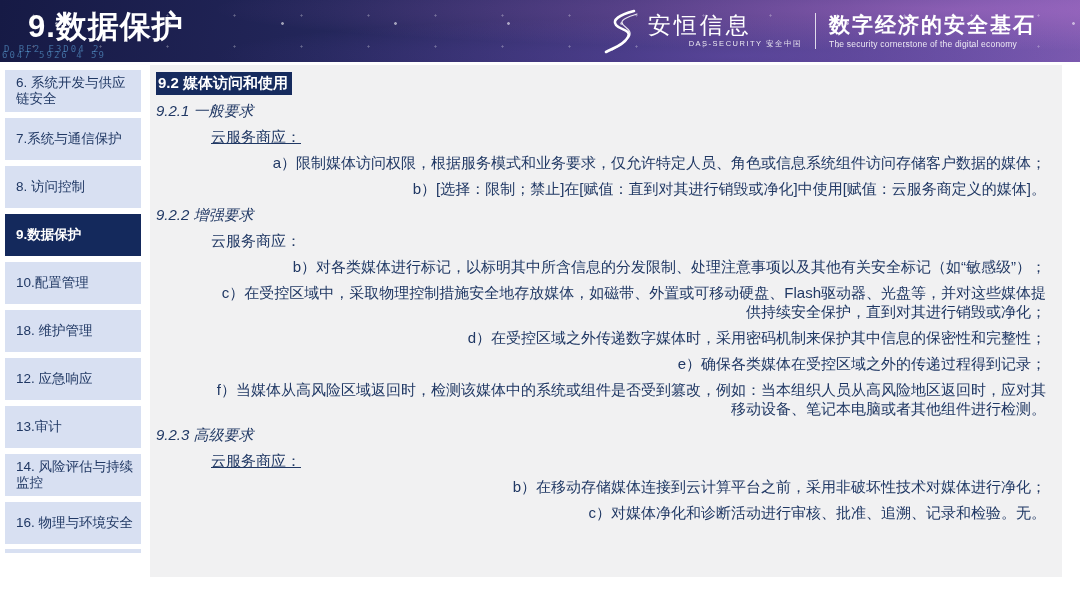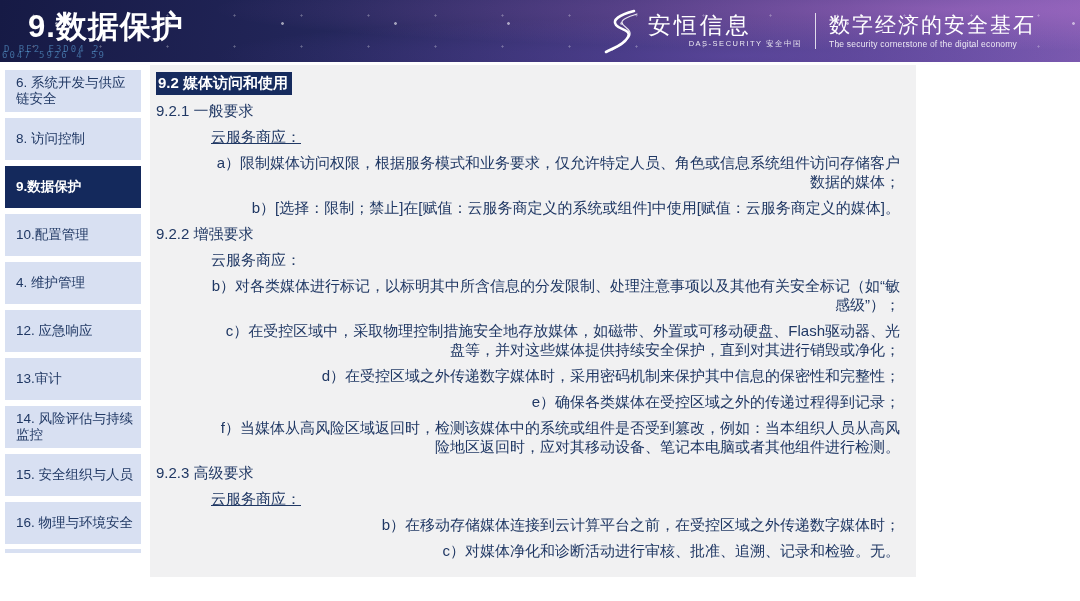--- a/index.html
+++ b/index.html
@@ -19,39 +19,39 @@
     font-family:"DejaVu Sans Mono",monospace;font-size:9px;letter-spacing:2px;white-space:pre;}
   .code-texture.t1{left:4px;top:44px;}
   .code-texture.t2{left:2px;top:50px;}
   .header-title{position:absolute;left:28px;top:6px;font-size:31px;font-weight:bold;
     color:#ffffff;letter-spacing:1px;}
   .logo-group{position:absolute;right:44px;top:8px;display:flex;align-items:center;color:#fff;}
   .logo-swoosh{width:42px;height:46px;margin-right:6px;}
   .brand-name{font-size:23px;font-weight:normal;letter-spacing:3px;line-height:24px;}
   .brand-sub{font-size:7.5px;letter-spacing:1.5px;opacity:.88;margin-top:2px;padding-left:41px;}
   .logo-divider{width:1px;height:36px;background:rgba(255,255,255,.8);margin:0 13px;}
-  .slogan{font-size:21px;font-weight:normal;letter-spacing:2px;line-height:24px;}
+  .slogan{font-size:21px;font-weight:bold;letter-spacing:2px;line-height:24px;}
   .slogan-sub{font-size:8.5px;opacity:.88;margin-top:2px;letter-spacing:.2px;}
 
   
   .sidebar{position:absolute;left:5px;top:70px;width:136px;display:flex;
     flex-direction:column;gap:6px;}
   .side-item{background:#d8e0f2;color:#203864;height:42px;box-sizing:border-box;
     display:flex;align-items:center;padding:2px 6px 2px 11px;
     font-size:13.5px;line-height:16.5px;cursor:pointer;}
   .side-item.active{background:#14295c;color:#ffffff;font-weight:bold;}
   .side-item-partial{height:4px;background:#d8e0f2;margin-top:-1px;}
 
   
-  .content{position:absolute;left:150px;top:65px;width:766px;height:512px;
+  .content{position:absolute;left:150px;top:65px;width:912px;height:512px;
     background:#f1f1f2;box-sizing:border-box;padding:7px 16px 0 6px;
     color:#203864;font-size:15px;line-height:19px;}
   .section-title{display:inline-block;background:#162b5e;color:#ffffff;
     font-weight:bold;font-size:15px;padding:1px 4px 3px 2px;margin-bottom:6px;}
-  .sec-heading{margin:0 0 7px 0;}
+  .sec-heading{margin:0 0 7px 0;font-style:italic;}
   .sec-body{margin-left:55px;}
   .lead{margin:0 0 7px 0;}
   .lead.u{text-decoration:underline;}
   .item{margin:7px 0 7px 0;text-align:right;}
 </style>
 </head>
 <body>
 
 <div class="page">
 
@@ -72,56 +72,56 @@
       <div class="logo-divider"></div>
       <div>
         <div class="slogan">数字经济的安全基石</div>
         <div class="slogan-sub">The security cornerstone of the digital economy</div>
       </div>
     </div>
   </header>
 
   <nav class="sidebar">
     <div class="side-item">6. 系统开发与供应链安全</div>
+    <div class="side-item">7.系统与通信保护</div>
     <div class="side-item">8. 访问控制</div>
     <div class="side-item active">9.数据保护</div>
     <div class="side-item">10.配置管理</div>
-    <div class="side-item">4. 维护管理</div>
+    <div class="side-item">18. 维护管理</div>
     <div class="side-item">12. 应急响应</div>
     <div class="side-item">13.审计</div>
     <div class="side-item">14. 风险评估与持续监控</div>
-    <div class="side-item">15. 安全组织与人员</div>
     <div class="side-item">16. 物理与环境安全</div>
     <div class="side-item-partial"></div>
   </nav>
 
   <main class="content">
     <div class="section-title">9.2 媒体访问和使用</div>
 
     
     <div class="sec-heading">9.2.1 一般要求</div>
     <div class="sec-body">
       <div class="lead u">云服务商应： </div>
       <div class="item">a）限制媒体访问权限，根据服务模式和业务要求，仅允许特定人员、角色或信息系统组件访问存储客户数据的媒体；</div>
-      <div class="item">b）[选择：限制；禁止]在[赋值：云服务商定义的系统或组件]中使用[赋值：云服务商定义的媒体]。</div>
+      <div class="item">b）[选择：限制；禁止]在[赋值：直到对其进行销毁或净化]中使用[赋值：云服务商定义的媒体]。</div>
     </div>
 
     
     <div class="sec-heading">9.2.2 增强要求</div>
     <div class="sec-body">
       <div class="lead">云服务商应：</div>
       <div class="item">b）对各类媒体进行标记，以标明其中所含信息的分发限制、处理注意事项以及其他有关安全标记（如“敏感级”）；</div>
       <div class="item">c）在受控区域中，采取物理控制措施安全地存放媒体，如磁带、外置或可移动硬盘、Flash驱动器、光盘等，并对这些媒体提供持续安全保护，直到对其进行销毁或净化；</div>
       <div class="item">d）在受控区域之外传递数字媒体时，采用密码机制来保护其中信息的保密性和完整性；</div>
       <div class="item">e）确保各类媒体在受控区域之外的传递过程得到记录；</div>
       <div class="item">f）当媒体从高风险区域返回时，检测该媒体中的系统或组件是否受到篡改，例如：当本组织人员从高风险地区返回时，应对其移动设备、笔记本电脑或者其他组件进行检测。</div>
     </div>
 
     
     <div class="sec-heading">9.2.3 高级要求</div>
     <div class="sec-body">
       <div class="lead u">云服务商应： </div>
-      <div class="item">b）在移动存储媒体连接到云计算平台之前，在受控区域之外传递数字媒体时；</div>
+      <div class="item">b）在移动存储媒体连接到云计算平台之前，采用非破坏性技术对媒体进行净化；</div>
       <div class="item">c）对媒体净化和诊断活动进行审核、批准、追溯、记录和检验。无。</div>
     </div>
   </main>
 
 </div>
 
 </body></html>

